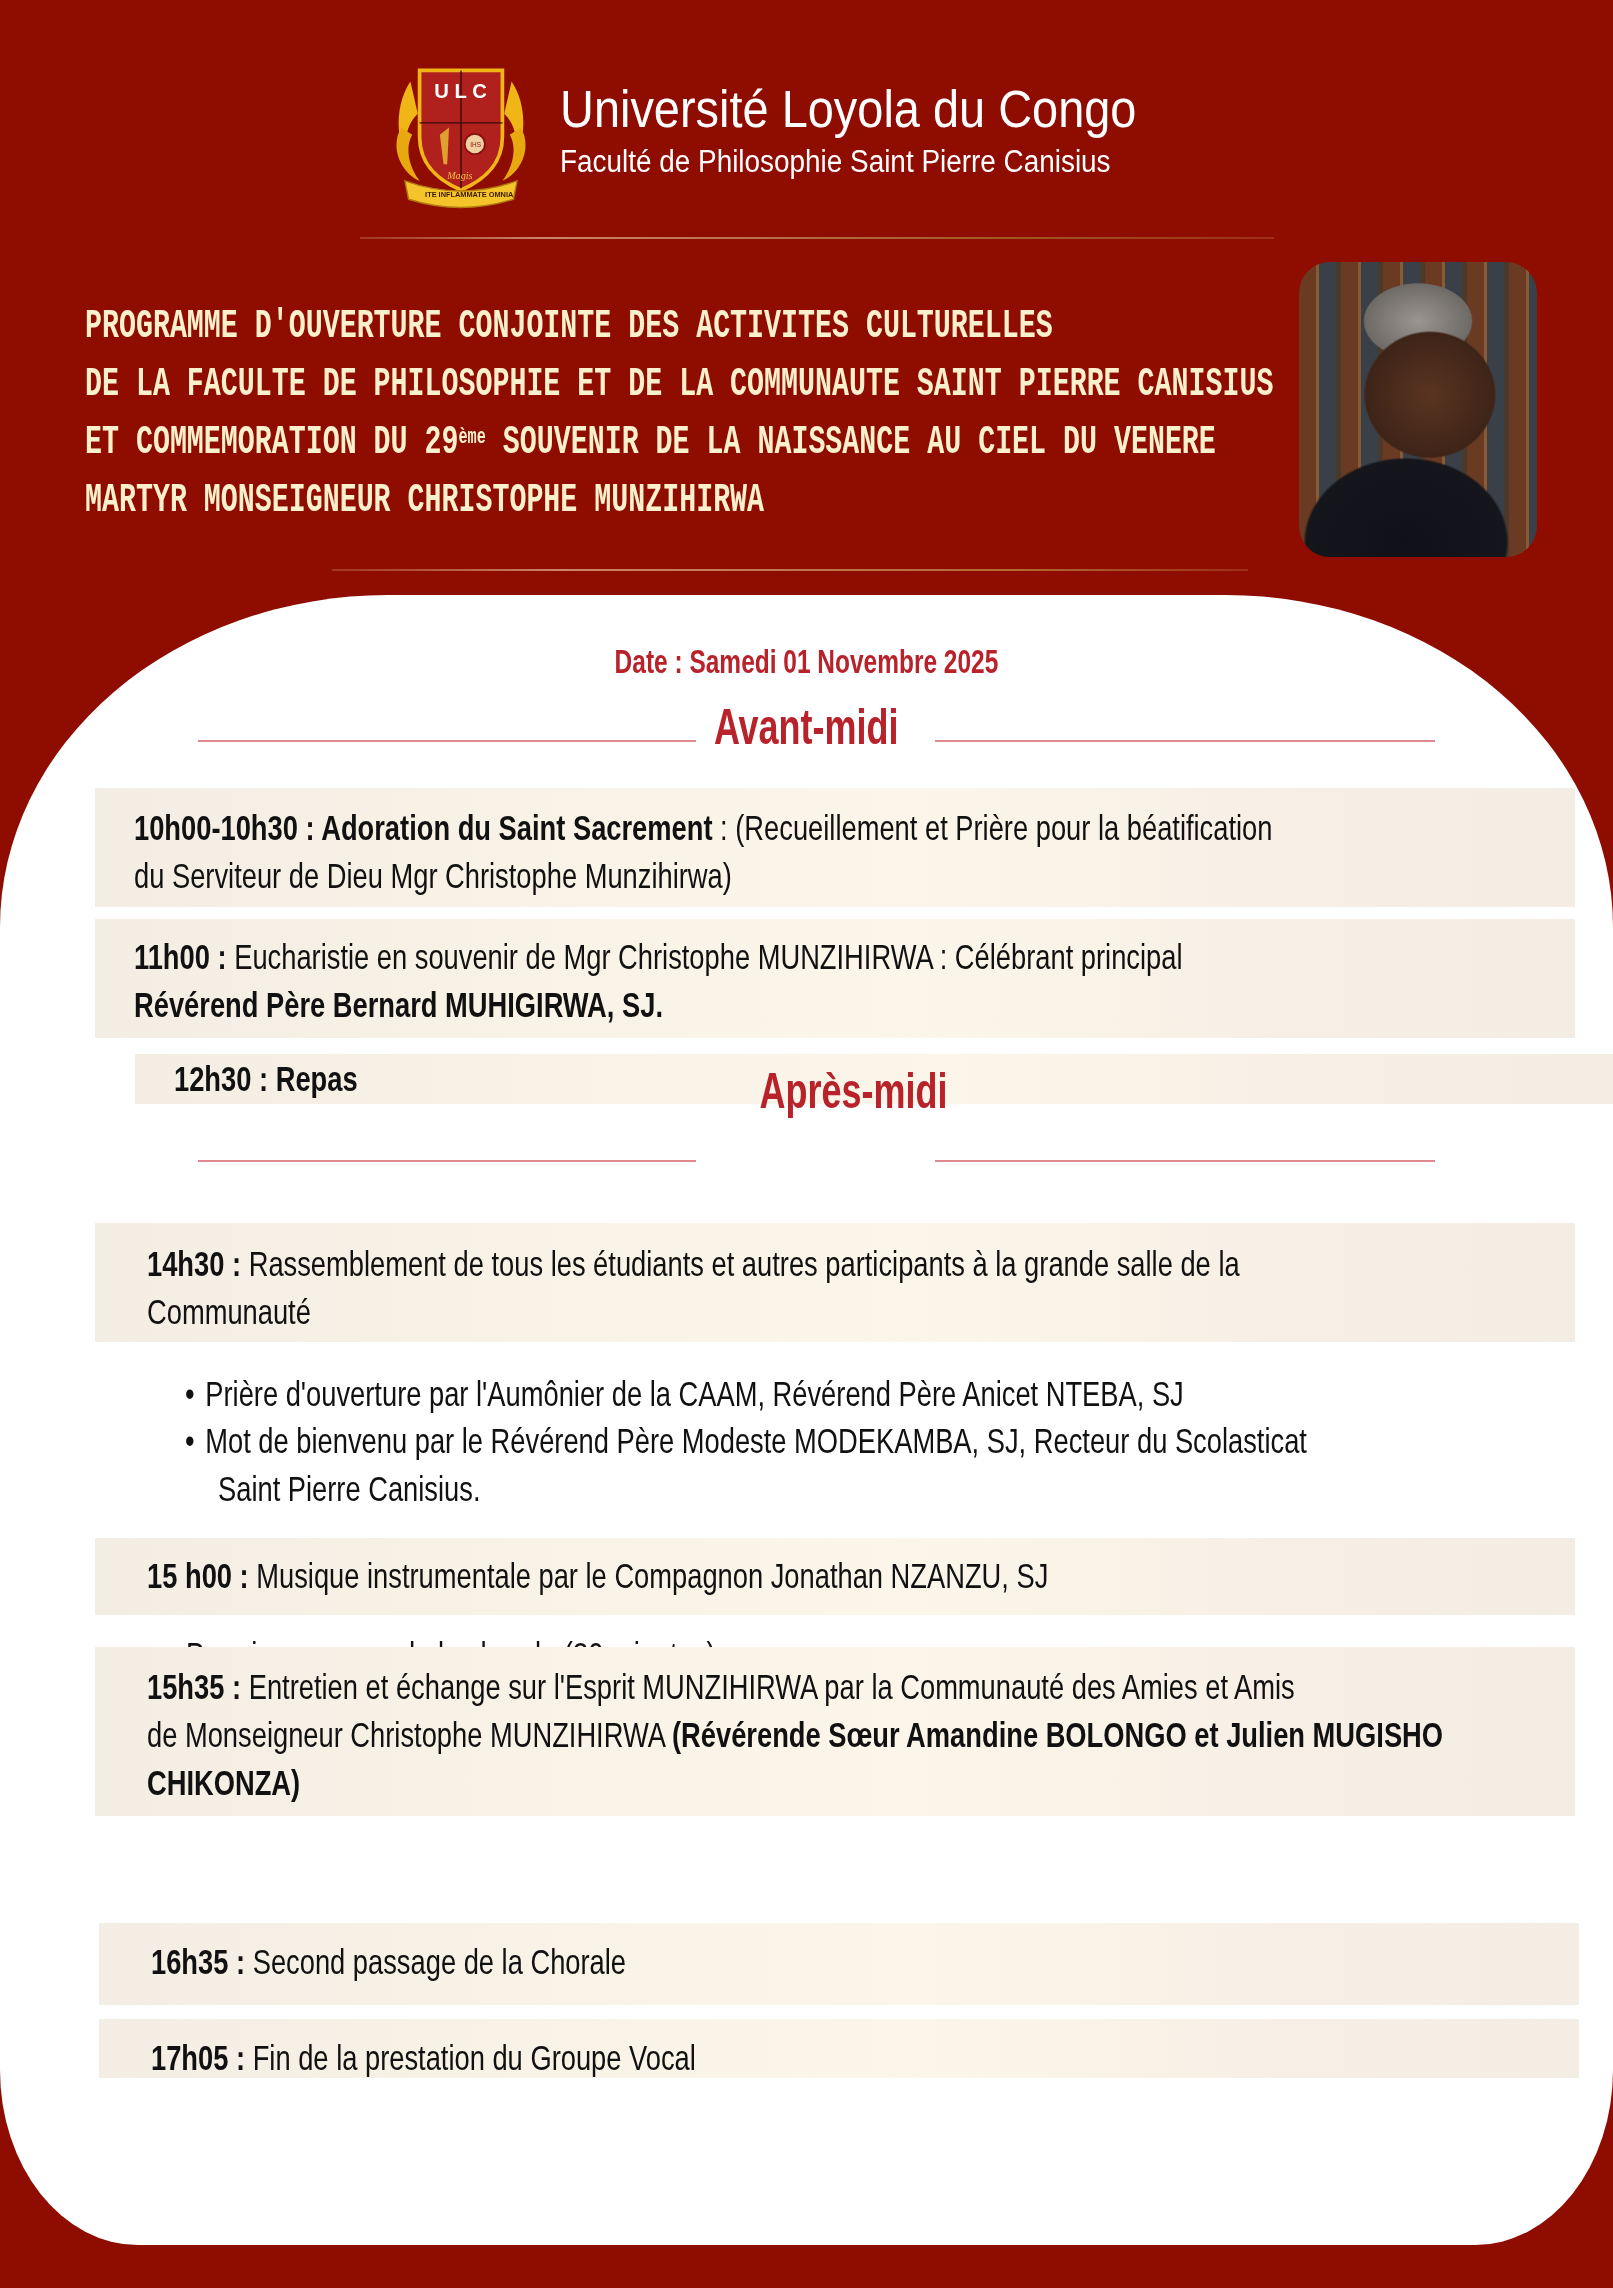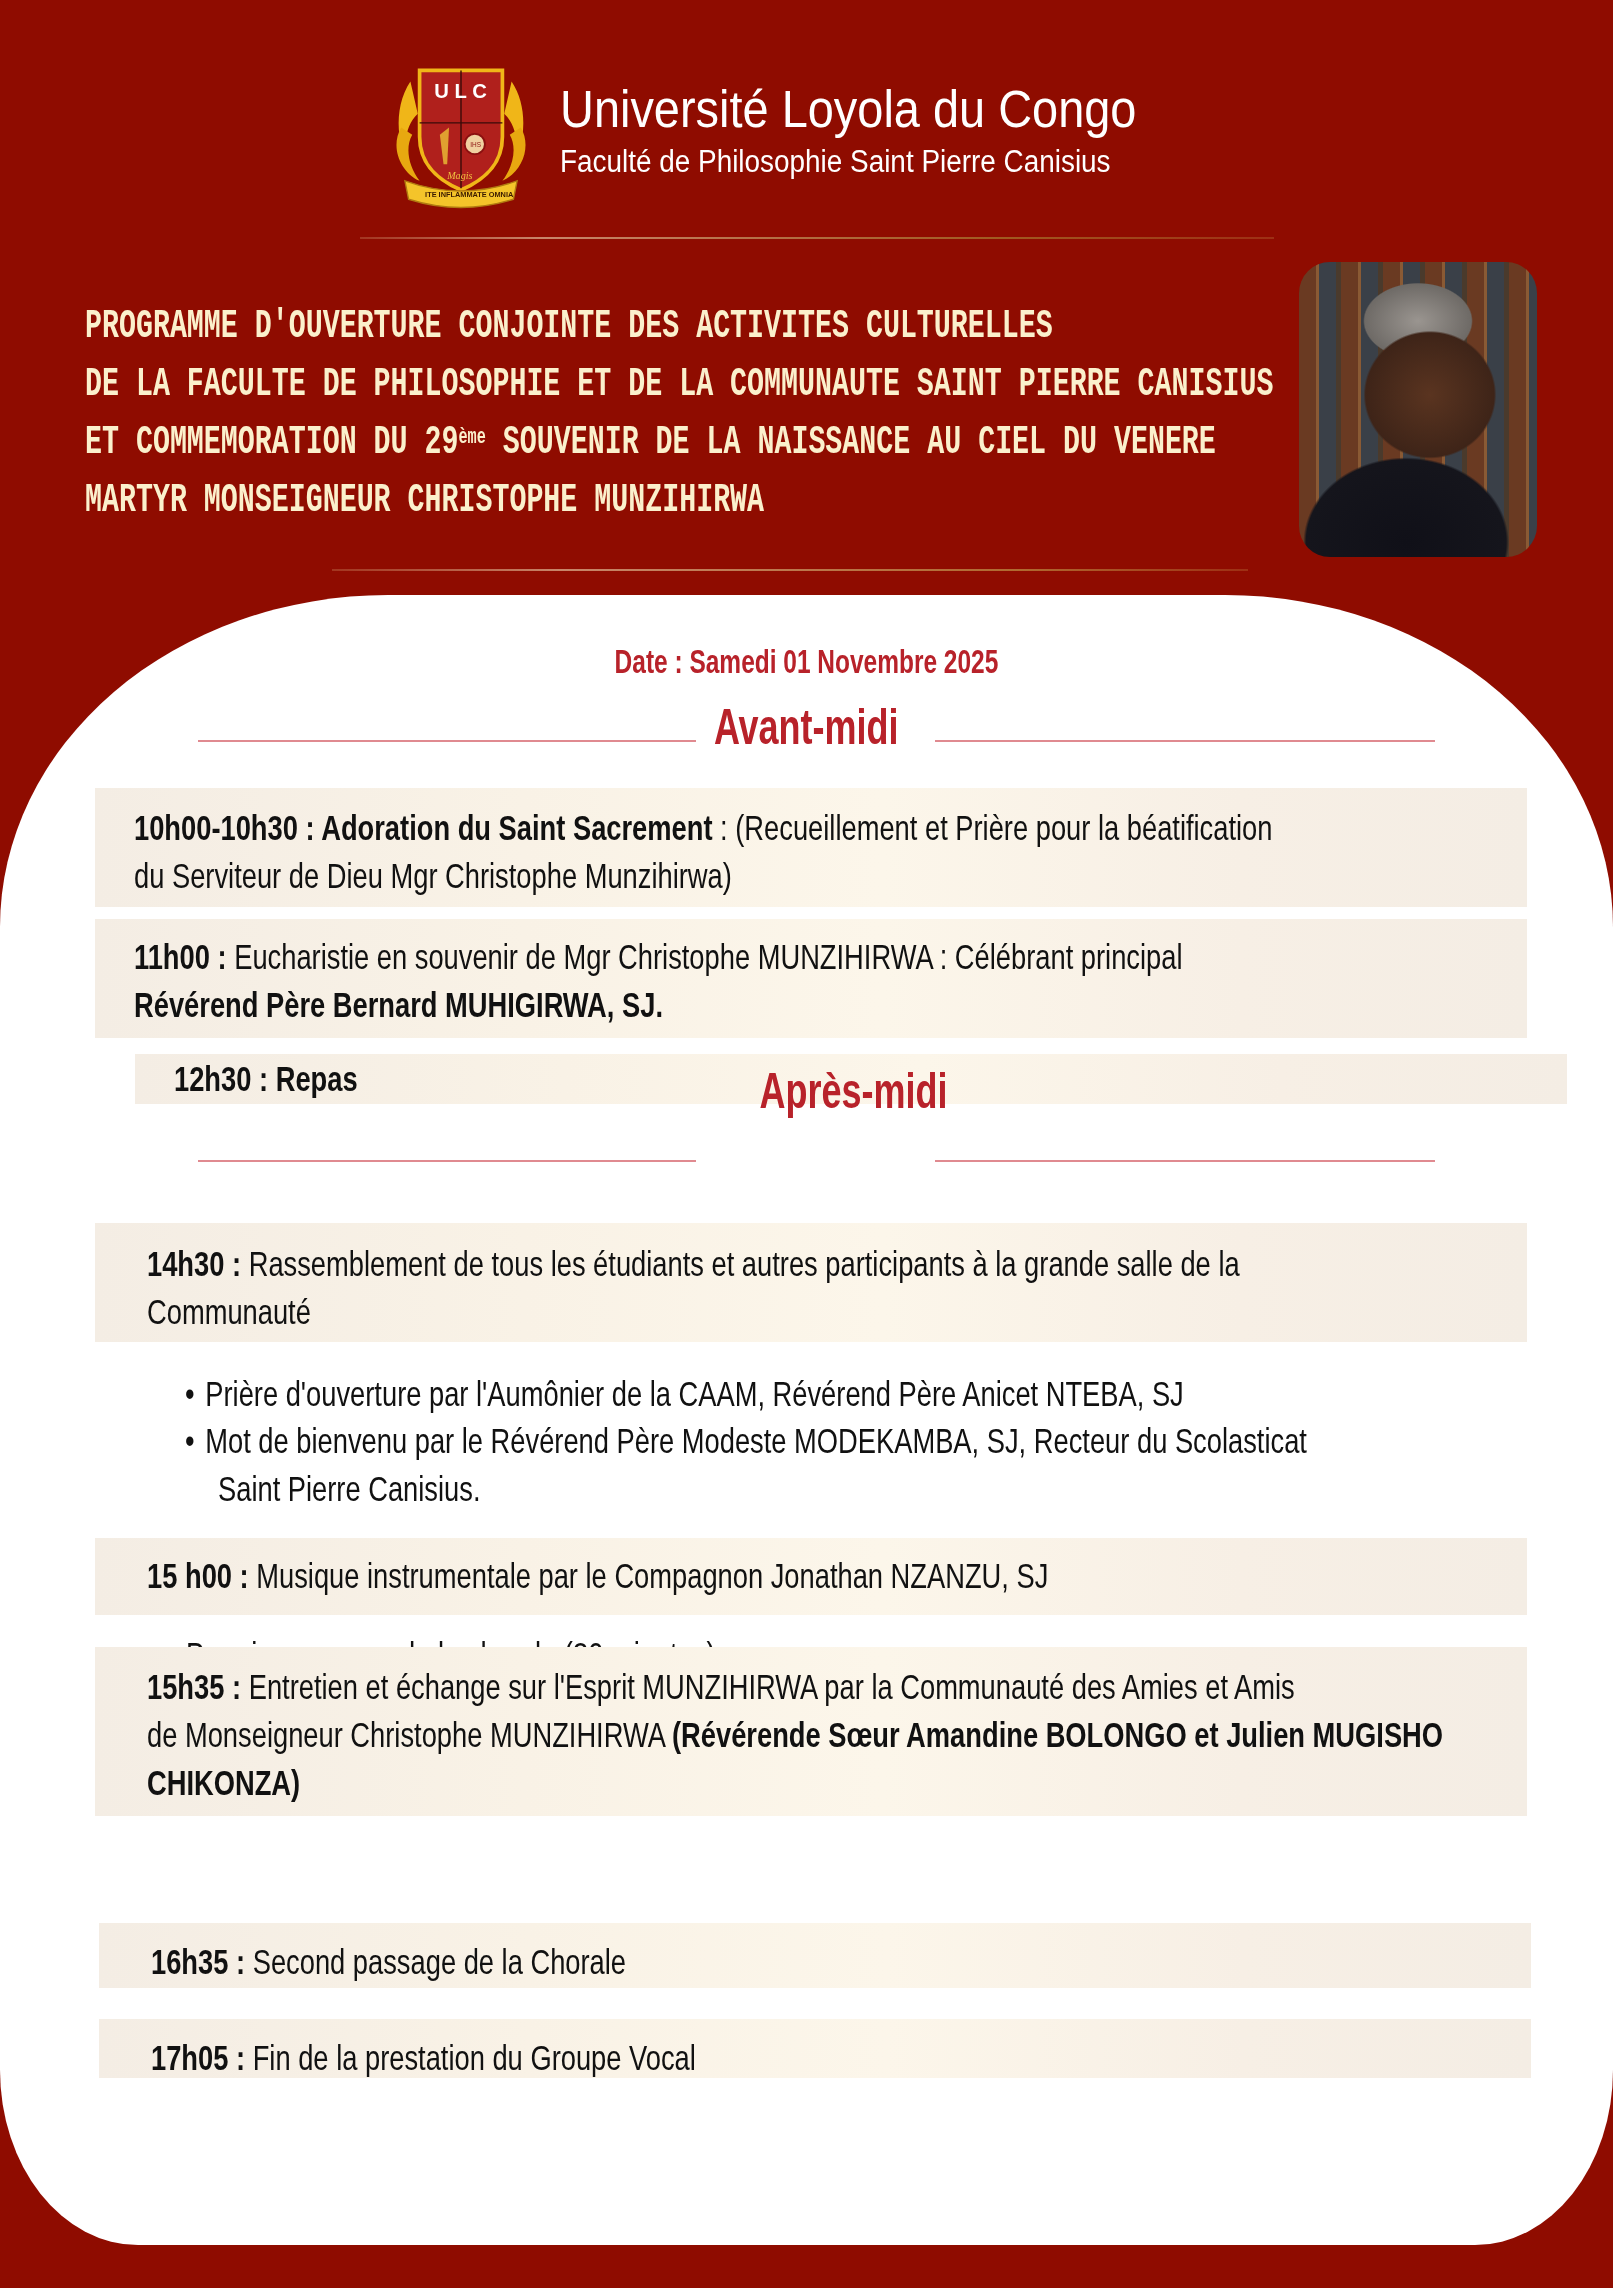--- a/index.html
+++ b/index.html
@@ -62,20 +62,21 @@
   }
   .date span, .section-title span { display:inline-block; transform:scaleX(0.72); }
   .section-title {
     position:absolute; left:0; width:1613px; text-align:center;
     color:#b8222a; font-weight:bold; font-size:50px; line-height:52px;
   }
   .sec-rule { position:absolute; height:1.8px; background:#e08a90; }
   .row {
     position:absolute; left:95px; width:1432px;
     background:linear-gradient(90deg, #f4ede4 0%, #f9f2e6 30%, #fcf6ea 55%, #f7efe5 80%, #f4ede4 100%);
+    padding-left:48px;
   }
   .txt {
     position:absolute; color:#111; font-size:35px; line-height:48px; white-space:nowrap;
     transform:scaleX(0.78); transform-origin:left center;
   }
   .txt b { font-weight:bold; }
   .bullet-dot { display:inline-block; width:26px; }
 </style>
 </head>
 <body>
@@ -154,20 +155,20 @@
 </div>
 
 <div class="txt" style="left:186px; top:1631px;">Premier passage de la chorale (30 minutes)</div>
 
 <div class="row" style="top:1647px; height:169px;">
   <div class="txt" style="left:52px; top:15.7px;"><b>15h35 :</b><span> Entretien et échange  sur l'Esprit MUNZIHIRWA par la Communauté des Amies et Amis</span></div>
   <div class="txt" style="left:52px; top:64px;"><span>de Monseigneur Christophe MUNZIHIRWA </span><b>(Révérende Sœur Amandine BOLONGO et Julien MUGISHO</b></div>
   <div class="txt" style="left:52px; top:112px;"><b>CHIKONZA)</b></div>
 </div>
 
-<div class="row" style="top:1923px; left:99px; height:65px;">
+<div class="row" style="top:1923px; left:99px; height:82px;">
   <div class="txt" style="left:52px; top:14.8px;"><b>16h35 :</b><span> Second passage de la Chorale</span></div>
 </div>
 
 <div class="row" style="top:2019px; left:99px; height:59px;">
   <div class="txt" style="left:52px; top:14.8px;"><b>17h05 :</b><span> Fin de la prestation du Groupe Vocal</span></div>
 </div>
 
 
 </body></html>

